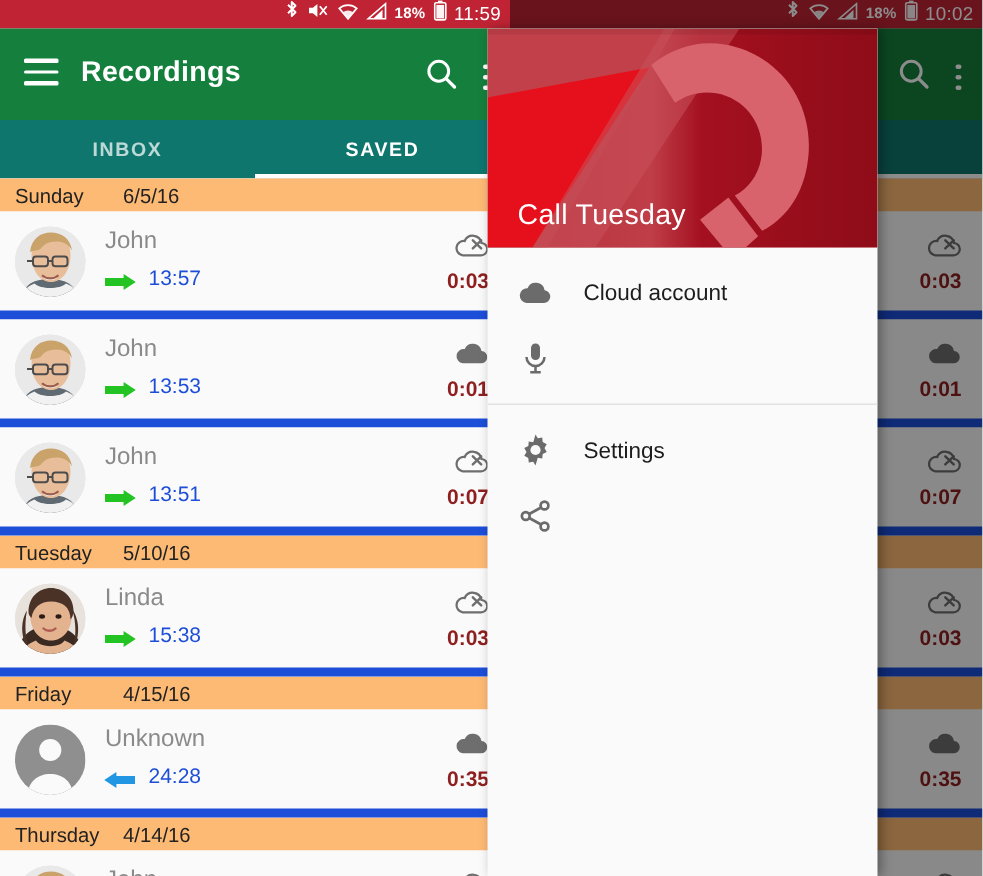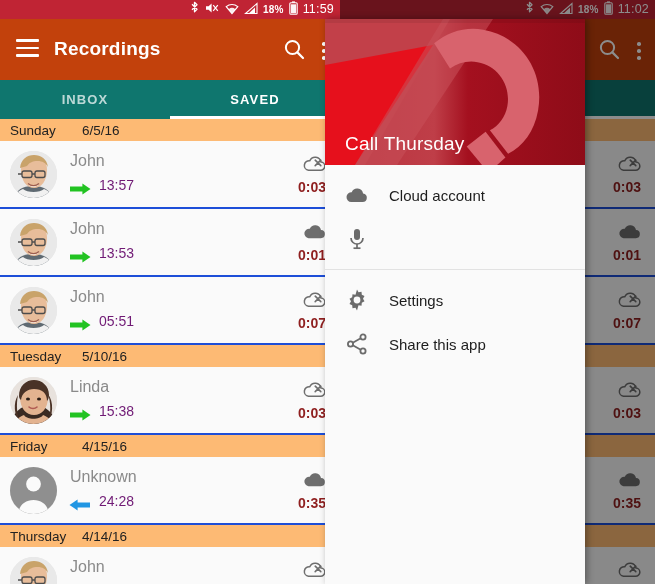--- a/index.html
+++ b/index.html
@@ -13,21 +13,21 @@
   .phone-right .inner{position:absolute;left:-340px;top:0;width:655px;height:584px;}
 
   
   .statusbar{position:relative;height:19px;background:#c02434;color:#fff;}
   .sb-items{position:absolute;right:6px;top:0;height:19px;display:flex;align-items:center;gap:5px;}
   .sb-text{font-size:12.5px;letter-spacing:.2px;line-height:19px;}
   .sb-pct{font-size:10px;font-weight:bold;}
   .ico{display:inline-block;vertical-align:middle;}
 
   
-  .appbar{position:relative;height:61px;background:#c2410c;text-align:right;}
+  .appbar{position:relative;height:61px;background:#15803d;text-align:right;}
   .ab-title{position:absolute;left:54px;top:30px;transform:translateY(-50%);color:#fff;font-size:19px;font-weight:bold;letter-spacing:.2px;}
   .hamburger{position:absolute;left:16px;top:20px;width:23px;height:18px;cursor:pointer;}
   .hamburger i{position:absolute;left:0;width:23px;height:2.6px;background:#fff;border-radius:1px;}
   .hamburger i:nth-child(1){top:0}
   .hamburger i:nth-child(2){top:7.5px}
   .hamburger i:nth-child(3){top:15px}
   .ab-actions{position:absolute;right:8px;top:18px;display:flex;align-items:center;gap:16px;}
   .dots{width:4px;height:20px;position:relative;margin-right:6px;}
   .dots b{position:absolute;left:0;width:3.6px;height:3.6px;background:#fff;border-radius:50%;}
   .dots b:nth-child(1){top:1px}
@@ -38,25 +38,25 @@
   .tabs{position:relative;height:39px;background:#0f766e;display:flex;}
   .tab{flex:1;display:flex;align-items:center;justify-content:center;font-size:13px;font-weight:bold;letter-spacing:1.1px;color:rgba(255,255,255,.72);}
   .tab.active{color:#fff;}
   .tabind{position:absolute;bottom:0;height:3px;background:#fff;width:50%;left:50%;}
 
   
   .list{position:relative;background:#fafafa;}
   .datehdr{height:22px;background:#fdba74;display:flex;align-items:center;color:#222;font-size:13.5px;}
   .datehdr .day{margin-left:10px;width:72px;}
   .datehdr .date{}
-  .row{position:relative;height:66px;border-bottom:2px solid #1d4ed8;background:#fafafa;}
+  .row{position:relative;height:66px;border-bottom:6px solid #1d4ed8;background:#fafafa;}
   .avatar{position:absolute;left:10px;top:10px;width:47px;height:47px;border-radius:50%;overflow:hidden;background:#e2e2e2;}
   .avatar svg{display:block;width:47px;height:47px;}
   .row-name{position:absolute;left:70px;top:11px;font-size:16px;color:#8a8a8a;}
-  .row-time{position:absolute;left:99px;top:36px;font-size:14px;color:#701a75;}
+  .row-time{position:absolute;left:99px;top:36px;font-size:14px;color:#1d4ed8;}
   .arrow{position:absolute;left:68px;top:40px;width:24px;height:12px;}
   .dur{position:absolute;right:14px;top:38px;font-size:14px;color:#8f1f1f;font-weight:bold;}
   .cloud{position:absolute;right:12px;top:12px;width:26px;height:20px;}
 
   
   .scrim{position:absolute;left:0;top:0;width:655px;height:584px;background:rgba(0,0,0,.45);}
   .phone-right .statusbar{background:#c02434;}
 
   
   .drawer{position:absolute;left:325px;top:19px;width:260px;height:565px;background:#fafafa;box-shadow:2px 0 7px rgba(0,0,0,.35);overflow:hidden;}
@@ -212,21 +212,21 @@
               <path d="M12 23H8" stroke="#4c4c4c" stroke-width="1.3"></path>
               <path d="M18 33c3 2.5 8 2.5 11 0-1.5 3.5-9.5 3.5-11 0z" fill="#fff"></path>
               <path d="M18 32.5c3 2.8 8 2.8 11 0" stroke="#9c5d4e" stroke-width="1.4" fill="none"></path>
               <path d="M13 38c4 4 17 4 21 0 5 2 8 5 8 9H5c0-4 3-7 8-9z" fill="#f1f1f1"></path>
             </svg>
           </div>
           <div class="row-name">John</div>
           <div class="arrow"><svg viewBox="0 0 24 12">
               <path d="M2 3.4h12.4V0.6L22.5 6l-8.1 5.4V8.6H2z" fill="#22c322"></path>
             </svg></div>
-          <div class="row-time">05:51</div>
+          <div class="row-time">13:51</div>
           <div class="cloud"><svg viewBox="0 0 26 20">
               <path d="M6.5 17.2h12a4.1 4.1 0 0 0 .5-8.2 5.9 5.9 0 0 0-11.2-1.3A4.5 4.5 0 0 0 6.5 17.2z" fill="none" stroke="#6e6e6e" stroke-width="1.5"></path>
               <path d="M13.2 7.2l5.6 5.4M18.8 7.2l-5.6 5.4" stroke="#6e6e6e" stroke-width="1.6" stroke-linecap="round"></path>
             </svg></div>
           <div class="dur">0:07</div>
         </div>
         <div class="datehdr">
           <span class="day">Tuesday</span>
           <span class="date">5/10/16</span>
         </div>
@@ -332,21 +332,21 @@
               </svg>
           </span>
           <span class="sb-text sb-pct">18%</span>
           <span class="ico">
             <svg width="9" height="14" viewBox="0 0 9 14">
                 <rect x="3" y="0.4" width="3" height="1.4" fill="#fff"></rect>
                 <rect x="0.8" y="1.8" width="7.4" height="11.4" rx="1" fill="none" stroke="#fff" stroke-width="1.1"></rect>
                 <rect x="1.9" y="3.3" width="5.2" height="9" fill="#fff" opacity=".95"></rect>
               </svg>
           </span>
-          <span class="sb-text">11:02</span>
+          <span class="sb-text">10:02</span>
         </div>
       </div>
 
       <div class="appbar">
 
         <div class="ab-actions">
           <span class="ico">
             <svg width="24" height="24" viewBox="0 0 24 24">
                 <circle cx="10.5" cy="10.5" r="6.6" fill="none" stroke="#fff" stroke-width="2"></circle>
                 <path d="M15.4 15.4 L21 21" stroke="#fff" stroke-width="2.2" stroke-linecap="round"></path>
@@ -432,21 +432,21 @@
         <polygon points="0,46 108,26 30,146 0,146" fill="#e6101c"></polygon>
         <polygon points="118,0 168,0 72,146 30,146" fill="#c9515a" opacity="0.55"></polygon>
         <g transform="translate(122,-14) rotate(10)">
           <path d="M40 18 C 78 18 108 48 108 88 C 108 110 99 126 86 136
                    L 64 116 C 72 110 77 100 77 89 C 77 68 61 51 40 51
                    C 30 51 21 55 14 62 L -6 40 C 6 26 22 18 40 18 Z" fill="#d8636d"></path>
           <path d="M84 140 L60 118 L44 136 L70 158 Z" fill="#d8636d"></path>
         </g>
         <polygon points="0,0 260,0 260,4 0,4" fill="#000" opacity="0.07"></polygon>
       </svg>
-      <div class="dh-title">Call Thursday</div>
+      <div class="dh-title">Call Tuesday</div>
     </div>
 
     <div class="menu">
       <div class="mitem">
         <span class="mico">
           <svg width="24" height="20" viewBox="0 0 24 20">
               <path d="M6.2 17h11.4a4.3 4.3 0 0 0 .5-8.56 6 6 0 0 0-11.4-1.3A4.6 4.6 0 0 0 6.2 17z" fill="#6b6b6b"></path>
             </svg>
         </span>
         <span class="mlabel">Cloud account</span>
@@ -477,18 +477,17 @@
 
       <div class="mitem">
         <span class="mico">
           <svg width="24" height="24" viewBox="0 0 24 24">
               <circle cx="18" cy="5" r="2.6" fill="none" stroke="#6b6b6b" stroke-width="1.8"></circle>
               <circle cx="18" cy="19" r="2.6" fill="none" stroke="#6b6b6b" stroke-width="1.8"></circle>
               <circle cx="5.5" cy="12" r="2.6" fill="none" stroke="#6b6b6b" stroke-width="1.8"></circle>
               <path d="M15.7 6.3 L7.8 10.7 M7.8 13.3 L15.7 17.7" stroke="#6b6b6b" stroke-width="1.8"></path>
             </svg>
         </span>
-        <span class="mlabel">Share this app</span>
       </div>
     </div>
   </div>
 
 </div>
 
 </body></html>

